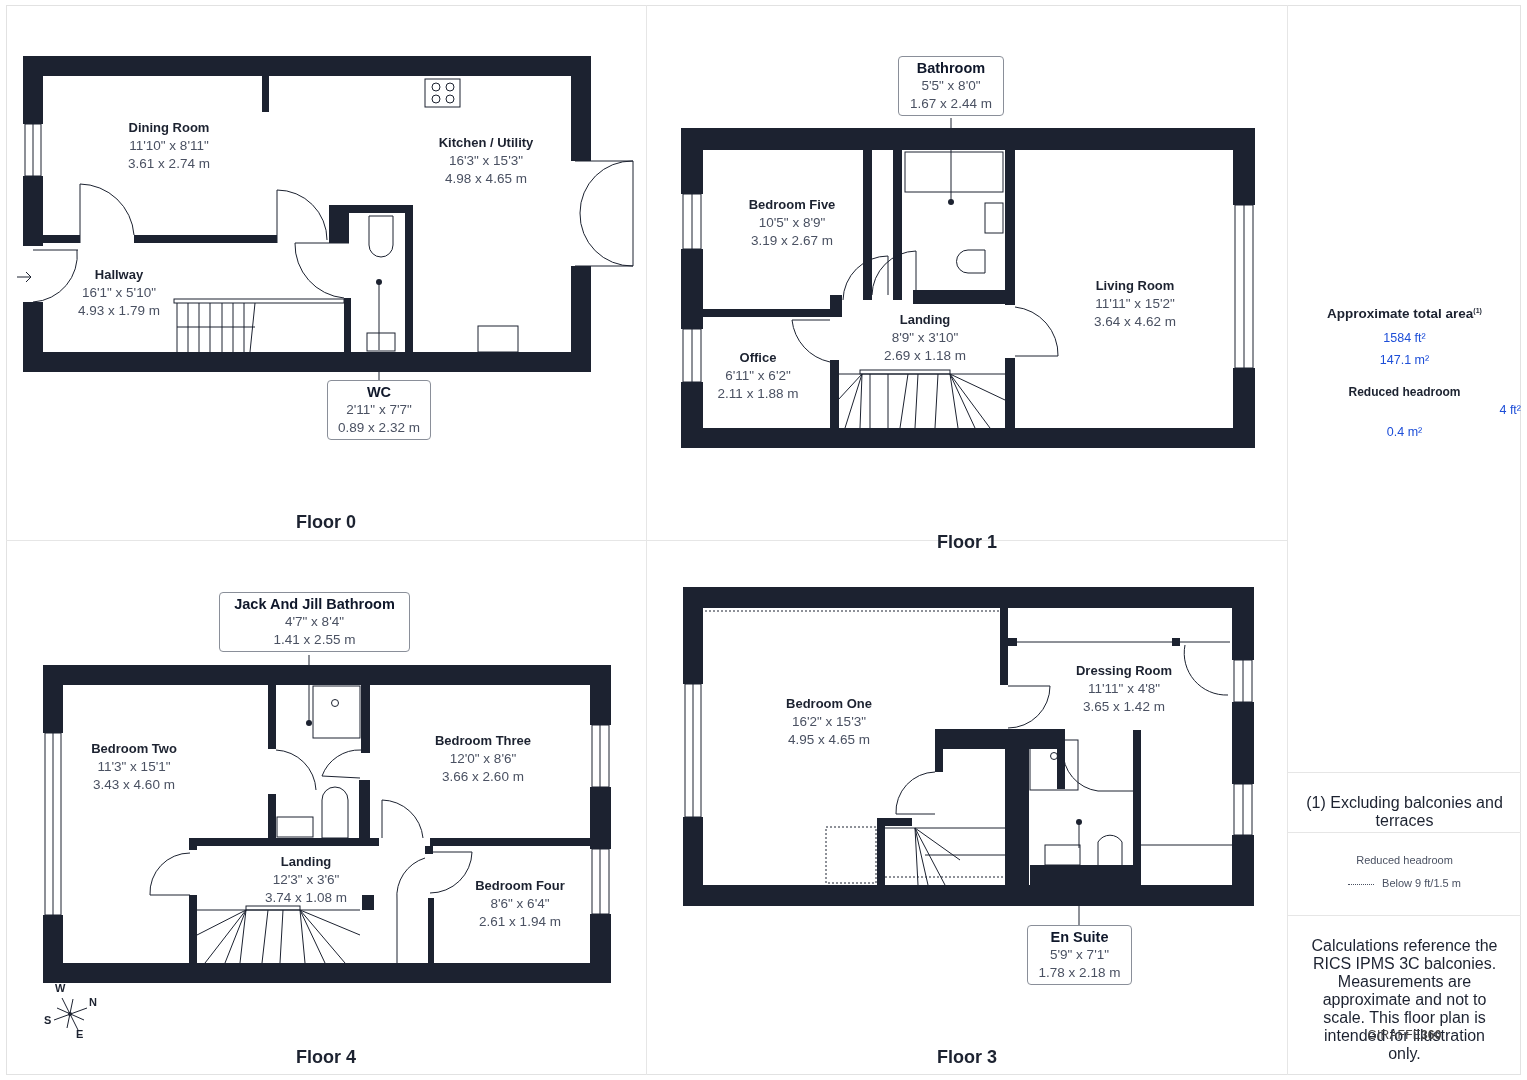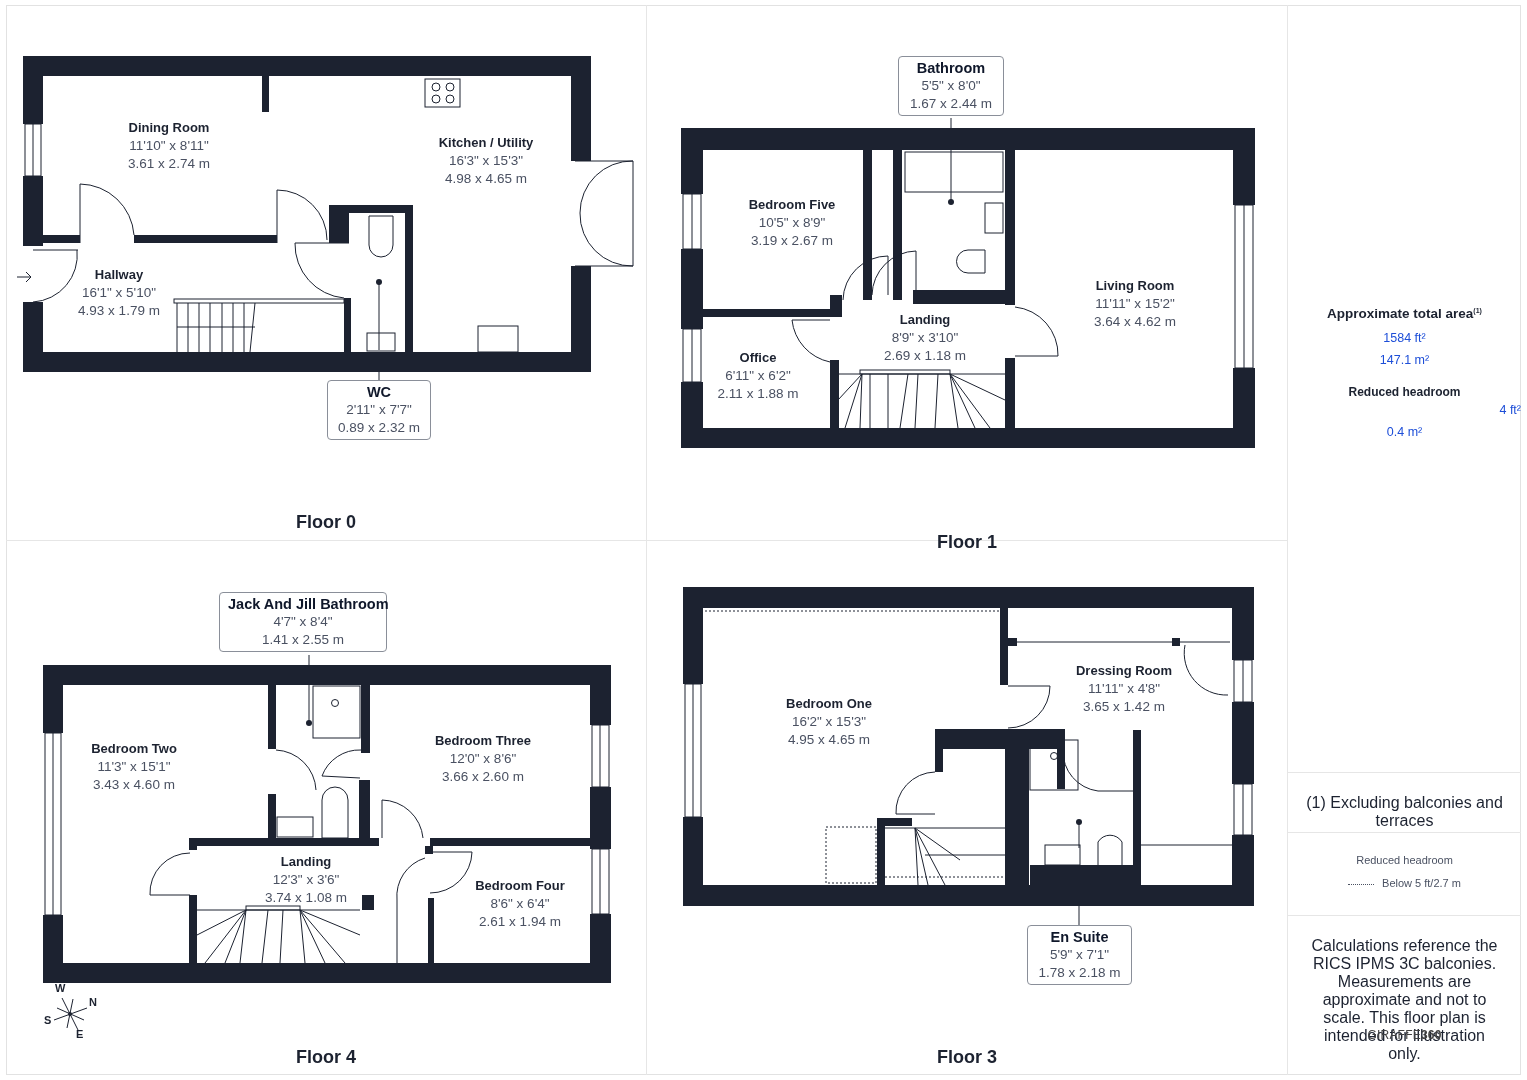--- a/index.html
+++ b/index.html
@@ -290,21 +290,21 @@
   <div class="dm">8'9" x 3'10"</div>
   <div class="dm">2.69 x 1.18 m</div>
 </div>
 <div class="room" style="left:758px; top:349px;">
   <div class="nm">Office</div>
   <div class="dm">6'11" x 6'2"</div>
   <div class="dm">2.11 x 1.88 m</div>
 </div>
 <div class="floor-label" style="left:887px; top:512px;margin-top:20px;">Floor 1</div>
 
-<div class="callout" style="left:219px; top:592px; width:168px;">
+<div class="callout" style="left:219px; top:592px; width:191px;">
   <div class="nm">Jack And Jill Bathroom</div>
   <div class="dm">4'7" x 8'4"</div>
   <div class="dm">1.41 x 2.55 m</div>
 </div>
 <div class="room" style="left:134px; top:740px;">
   <div class="nm">Bedroom Two</div>
   <div class="dm">11'3" x 15'1"</div>
   <div class="dm">3.43 x 4.60 m</div>
 </div>
 <div class="room" style="left:483px; top:732px;">
@@ -366,21 +366,21 @@
   <div class="subtitle" style="margin-top:14px;">Reduced headroom</div>
   <div class="val" style="text-align:right;">4 ft²</div>
   <div class="val">0.4 m²</div>
 </div>
 
 <div class="side note" style="top:794px;">(1) Excluding balconies and terraces</div>
 
 <div class="side" style="top:853px;">
   <div class="note">Reduced headroom</div>
   <div class="note" style="margin-top:8px;">
-    <span style="display:inline-block; width:26px; border-top:1px dotted #4a5162; vertical-align:middle; margin-right:8px;"></span><span>Below 5 ft/2.7 m</span>
+    <span style="display:inline-block; width:26px; border-top:1px dotted #4a5162; vertical-align:middle; margin-right:8px;"></span><span>Below 9 ft/1.5 m</span>
   </div>
 </div>
 
 <div class="side note" style="top:937px; padding:0 22px;">Calculations reference the RICS IPMS 3C balconies. Measurements are approximate and not to scale. This floor plan is intended for illustration only.</div>
 
 <div class="side brand" style="top:1028px;">
   <span>GIRAFFE</span><b>360</b>
 </div>
 
 </body></html>

